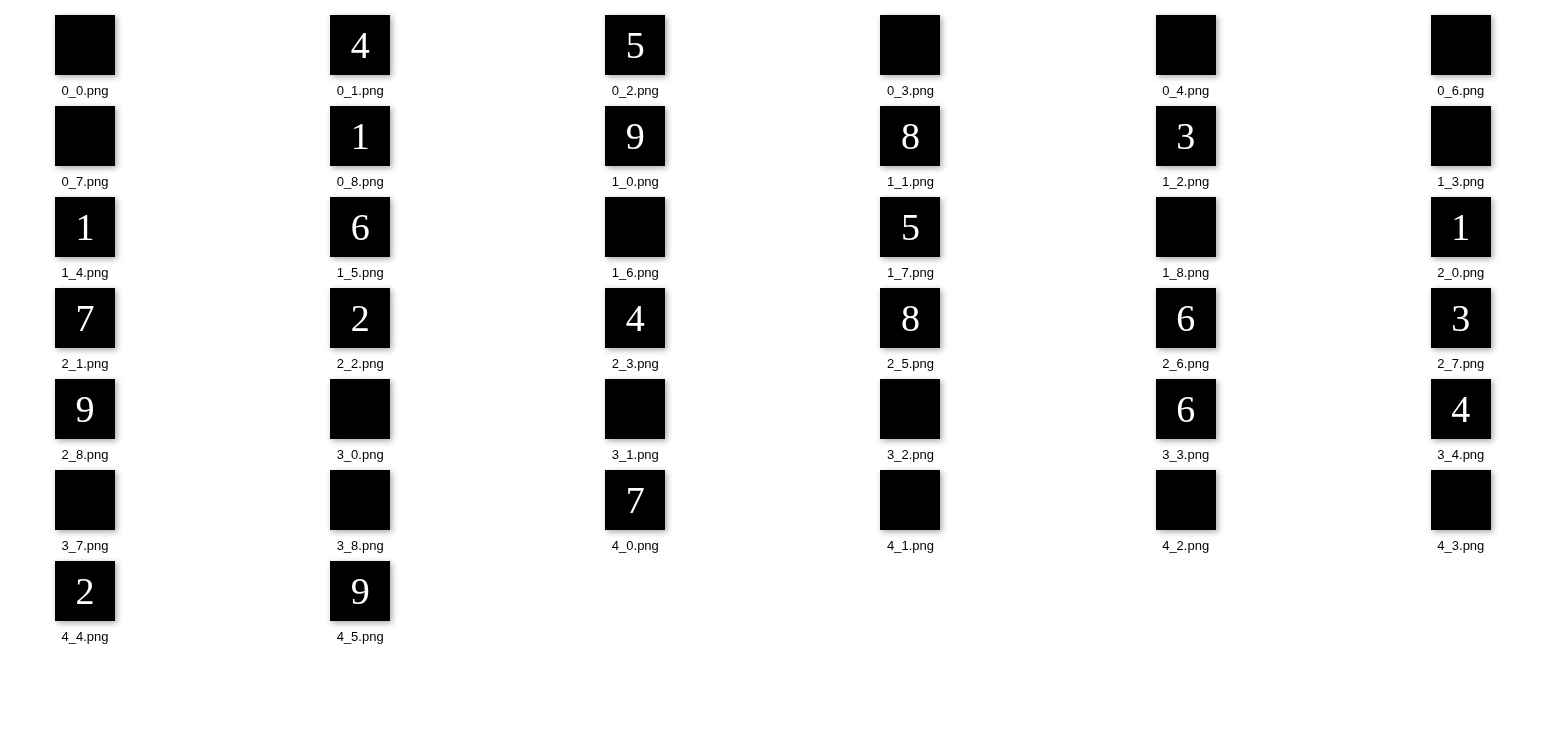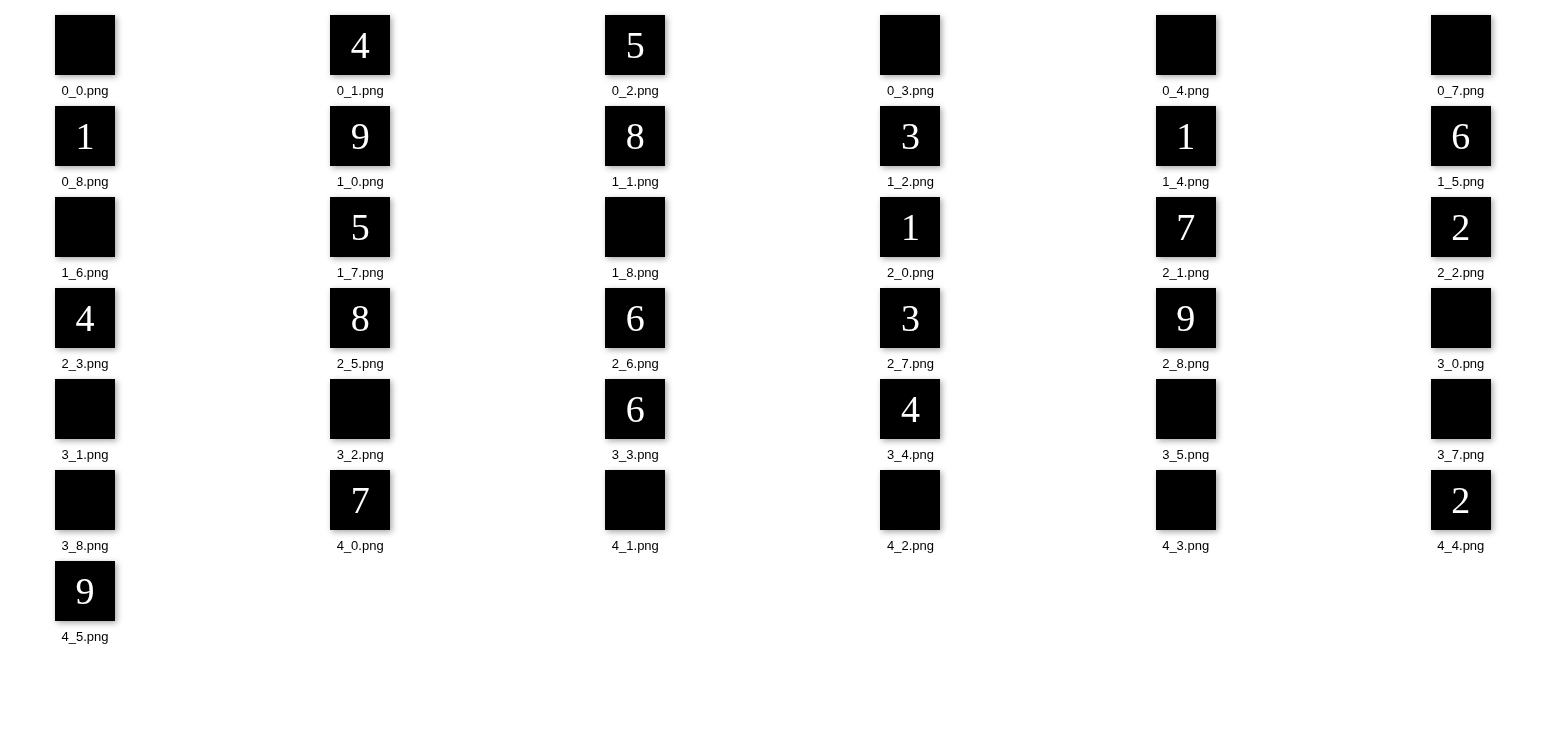--- a/index.html
+++ b/index.html
@@ -66,39 +66,47 @@
     <div class="file-item">
       <div class="thumbnail"></div>
       <div class="filename">0_3.png</div>
     </div>
     <div class="file-item">
       <div class="thumbnail"></div>
       <div class="filename">0_4.png</div>
     </div>
     <div class="file-item">
       <div class="thumbnail"></div>
+      <div class="filename">0_6.png</div>
+    </div>
+    <div class="file-item">
+      <div class="thumbnail"></div>
       <div class="filename">0_7.png</div>
     </div>
     <div class="file-item">
       <div class="thumbnail">1</div>
       <div class="filename">0_8.png</div>
     </div>
     <div class="file-item">
       <div class="thumbnail">9</div>
       <div class="filename">1_0.png</div>
     </div>
     <div class="file-item">
       <div class="thumbnail">8</div>
       <div class="filename">1_1.png</div>
     </div>
     <div class="file-item">
       <div class="thumbnail">3</div>
       <div class="filename">1_2.png</div>
     </div>
     <div class="file-item">
+      <div class="thumbnail"></div>
+      <div class="filename">1_3.png</div>
+    </div>
+    <div class="file-item">
       <div class="thumbnail">1</div>
       <div class="filename">1_4.png</div>
     </div>
     <div class="file-item">
       <div class="thumbnail">6</div>
       <div class="filename">1_5.png</div>
     </div>
     <div class="file-item">
       <div class="thumbnail"></div>
       <div class="filename">1_6.png</div>
@@ -155,24 +163,20 @@
       <div class="thumbnail"></div>
       <div class="filename">3_2.png</div>
     </div>
     <div class="file-item">
       <div class="thumbnail">6</div>
       <div class="filename">3_3.png</div>
     </div>
     <div class="file-item">
       <div class="thumbnail">4</div>
       <div class="filename">3_4.png</div>
-    </div>
-    <div class="file-item">
-      <div class="thumbnail"></div>
-      <div class="filename">3_5.png</div>
     </div>
     <div class="file-item">
       <div class="thumbnail"></div>
       <div class="filename">3_7.png</div>
     </div>
     <div class="file-item">
       <div class="thumbnail"></div>
       <div class="filename">3_8.png</div>
     </div>
     <div class="file-item">

